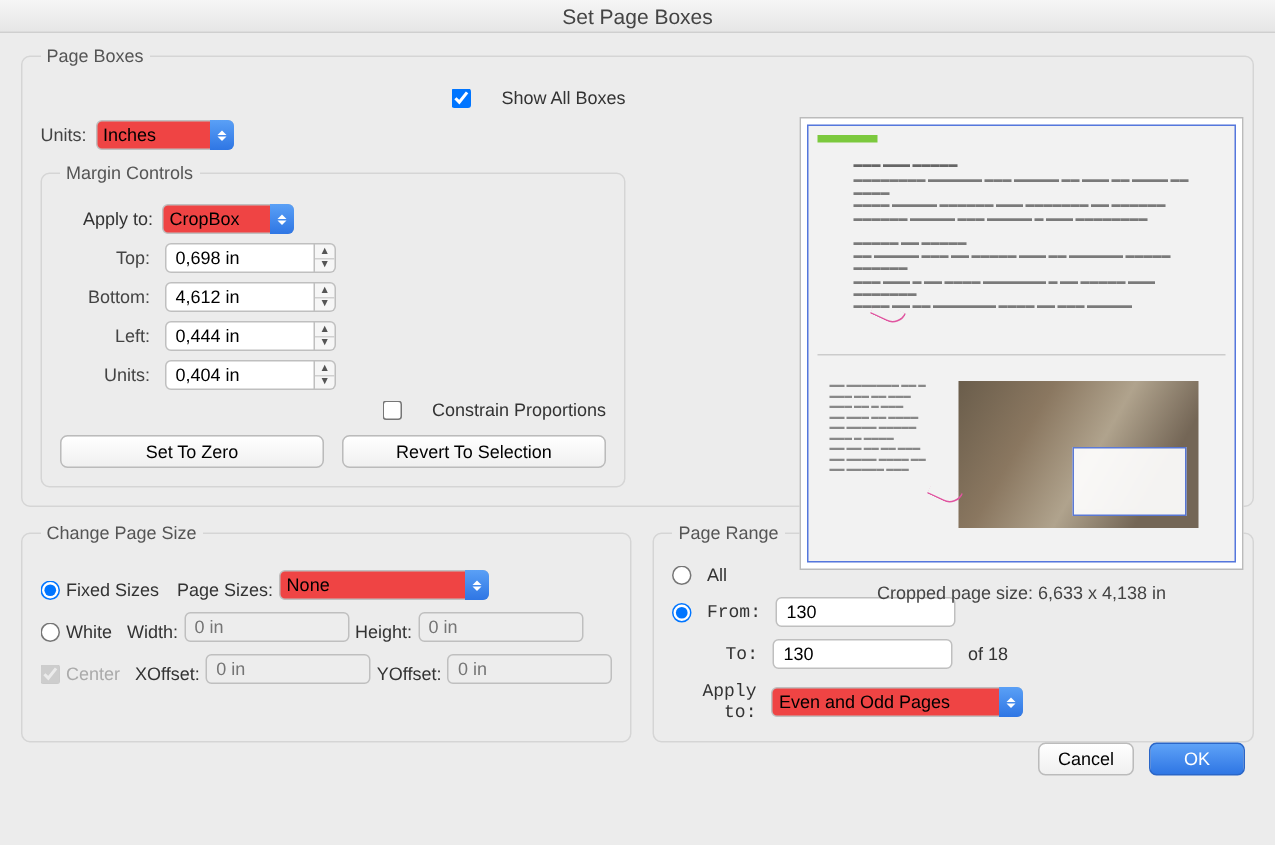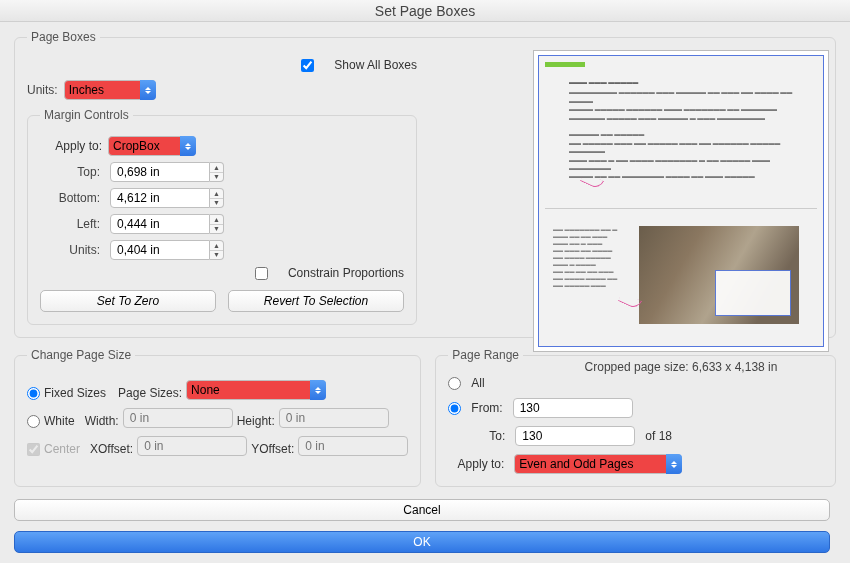--- a/index.html
+++ b/index.html
@@ -24,45 +24,45 @@
     .num-input { display:flex; }
     .num-input input { width: 100px; height: 20px; border:1px solid #bfbfbf; border-radius: 4px 0 0 4px; padding: 0 6px; font-size: 12px; background:#fff; }
     .stepper { width: 14px; height: 20px; border:1px solid #bfbfbf; border-left:none; border-radius: 0 4px 4px 0; display:flex; flex-direction:column; background:#f6f6f6; }
     .stepper span { flex:1; display:flex; align-items:center; justify-content:center; font-size:7px; color:#555; cursor:pointer; }
     .stepper span:first-child { border-bottom:1px solid #d0d0d0; }
     .chk { display:flex; align-items:center; gap:20px; margin-top:6px;justify-content:flex-end; }
     input[type=checkbox], input[type=radio] { width:13px; height:13px; }
     .btn { height: 22px; padding: 0 12px; background: linear-gradient(#fff,#f0f0f0); border:1px solid #bbb; border-radius: 5px; font-size:12px; cursor:pointer; }
     .btn.primary { background: linear-gradient(#5ea2f7,#2f76e4); color:#fff; border-color:#2a66c8; }
     .mc-buttons { display:flex; gap:12px; margin-top:10px; }
-    .mc-buttons .btn { flex:1;font-style:italic; }
-    .preview { position:absolute; top: 6px; right: 6px; width: 296px; }
+    .mc-buttons .btn { flex:1; }
+    .preview { position:absolute; top: 34px; right: 6px; width: 296px; }
     .preview-box { width: 296px; height:302px; background:#fff; border:1px solid #bbb; padding:4px; }
     .preview-inner { width:100%; height:100%; border:1px solid #5577dd; background:#f2f2f2; position:relative; overflow:hidden; }
     .pbar { position:absolute; top:6px; left:6px; width:40px; height:5px; background:#7cc93e; }
     .ptxt { position:absolute; left:30px; top:22px; right:18px; font-size:6px; color:#7a7a7a; line-height:1.4; }
     .ptxt .h { font-weight:bold; color:#666; margin-bottom:2px; }
     .accent { position:absolute; width:22px; height:10px; border:1px solid #e055a0; border-top:none; border-left:none; border-radius: 0 0 10px 0; transform: rotate(25deg); }
     .accent.a1 { top:120px; left:42px; }
     .accent.a2 { top:240px; left:80px; }
     .pmid { position:absolute; top:152px; left:6px; right:6px; height:1px; background:#ccc; }
     .photo { position:absolute; left:100px; top:170px; width:160px; height:98px; background: linear-gradient(120deg,#6a5d4b 0%, #8a7760 30%, #b0a38d 55%, #746656 80%); }
     .photo .overlay { position:absolute; right:8px; bottom:8px; width:76px; height:46px; background:#fff; border:1px solid #5577dd; opacity:.92; }
     .sidetxt { position:absolute; left:14px; top:170px; width:70px; font-size:5px; color:#888; line-height:1.4; }
     .preview-cap { text-align:center; margin-top:8px; color:#444; }
     .lower { display:flex; gap:14px; margin-top: 10px; }
     .change-size { flex: 1; }
     .page-range { width: 424px; }
     .cs-row { display:flex; align-items:flex-end; gap:4px; margin-top:8px; }
     .cs-row input[type=text] { width: 110px; height:20px; border:1px solid #bfbfbf; border-radius:4px; padding:0 6px; font-size:12px; color:#999; }
     .disabled { color:#aaa; }
     .pr-row { display:flex; align-items:center; gap:10px; margin-top:8px; }
-    .pr-row .plabel { width: 52px; text-align:right; }
+    .pr-row .plabel { width: 52px; text-align:right;font-family:Liberation Mono, monospace; }
     .pr-row input[type=text] { width:120px; height:20px; border:1px solid #bfbfbf; border-radius:4px; padding:0 6px; font-size:12px; }
-    .bottom-btns { display:flex; justify-content:flex-end; gap:10px; margin-top: 12px; padding-right: 6px; flex-direction: column; }
+    .bottom-btns { display:flex; justify-content:flex-end; gap:10px; padding-right: 6px; }
     .bottom-btns .btn { min-width: 64px; }
   </style>
 </head>
 <body>
 
 <div class="titlebar">Set Page Boxes</div>
 
 <div class="content">
   <fieldset class="page-boxes">
     <legend>Page Boxes</legend>

